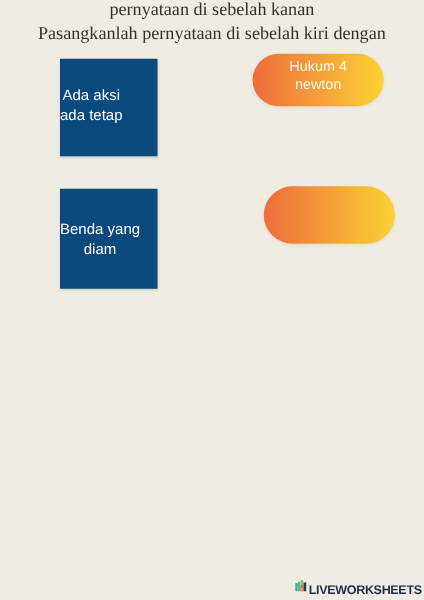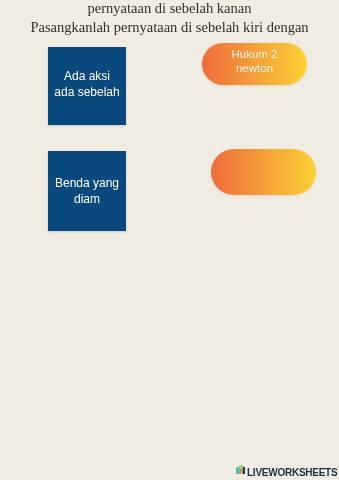--- a/index.html
+++ b/index.html
@@ -8,21 +8,21 @@
     font-family:"Liberation Sans",sans-serif;overflow:hidden;position:relative;
     -webkit-font-smoothing:antialiased;
     text-rendering:optimizeLegibility;
   }
   .title{
     position:absolute;left:0;top:-1.5px;width:339px;text-align:center;
     font-family:"Liberation Serif",serif;font-size:14.5px;line-height:19px;color:#32302c;
   }
   .bluebox{
     position:absolute;background:#09497E;color:#ffffff;
-    display:flex;align-items:center;justify-content:center;text-align:center;
+    display:flex;align-items:center;justify-content:flex-start;text-align:center;
     font-size:12px;line-height:15.9px;font-weight:400;
     box-shadow:0 1px 2px rgba(30,60,90,.18);
   }
   .pill{
     position:absolute;border-radius:999px;color:rgba(255,255,255,.90);
     display:flex;align-items:center;justify-content:center;text-align:center;
     font-size:11.5px;line-height:14.5px;font-weight:400;
     background:linear-gradient(90deg,#EE6C3C 0%,#FBD234 100%);
     box-shadow:0 1px 3px rgba(120,80,30,.10);
   }
@@ -47,32 +47,32 @@
 <body>
 
 <div class="title">
   <div>pernyataan di sebelah kanan</div>
   <div>Pasangkanlah pernyataan di sebelah kiri dengan</div>
 </div>
 
 <div class="bluebox b1">
   <div class="label">
     <div>Ada aksi</div>
-    <div>ada sebelah</div>
+    <div>ada tetap</div>
   </div>
 </div>
 <div class="bluebox b2">
   <div class="label">
     <div>Benda yang</div>
     <div>diam</div>
   </div>
 </div>
 <div class="pill p1">
   <div class="label">
-    <div>Hukum 2</div>
+    <div>Hukum 4</div>
     <div>newton</div>
   </div>
 </div>
 <div class="pill p2">
   <div class="label">
   </div>
 </div>
 
 <div class="logo">
   <span class="logo-icon">

